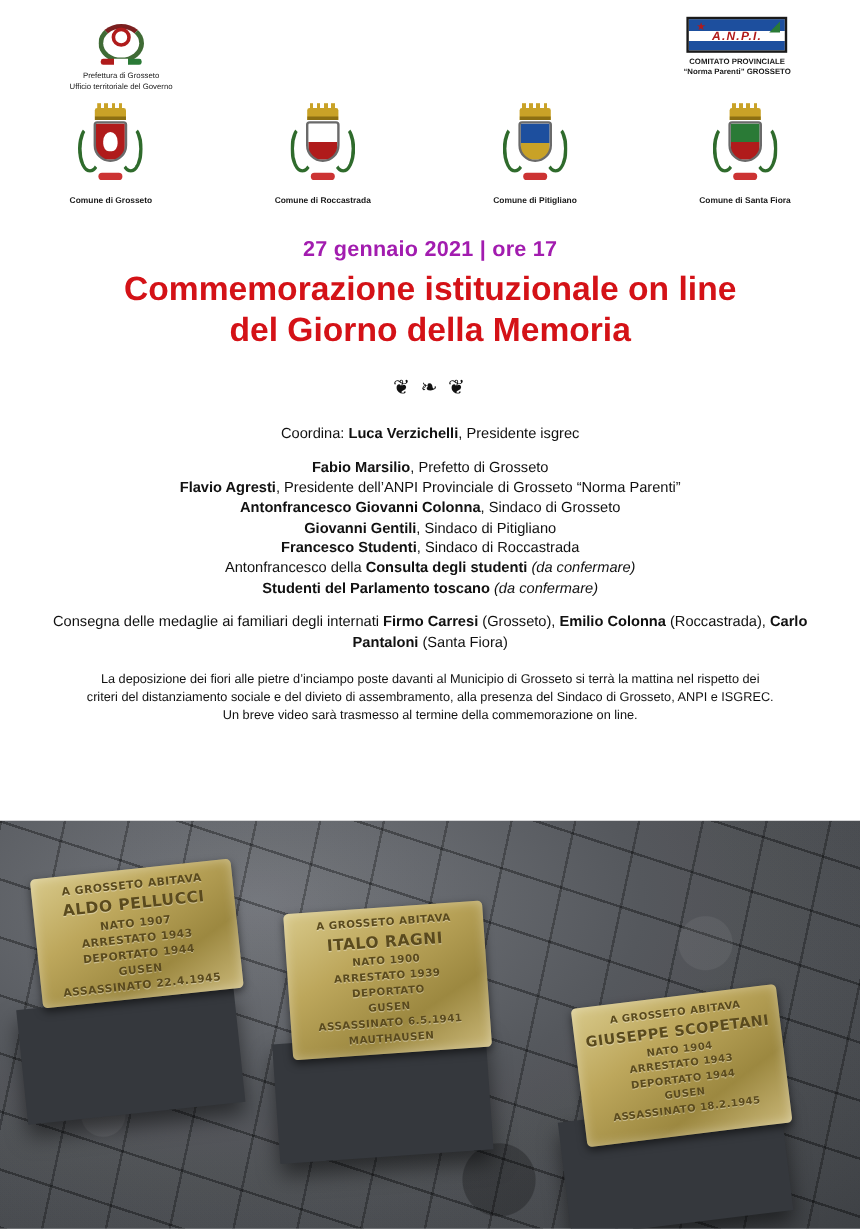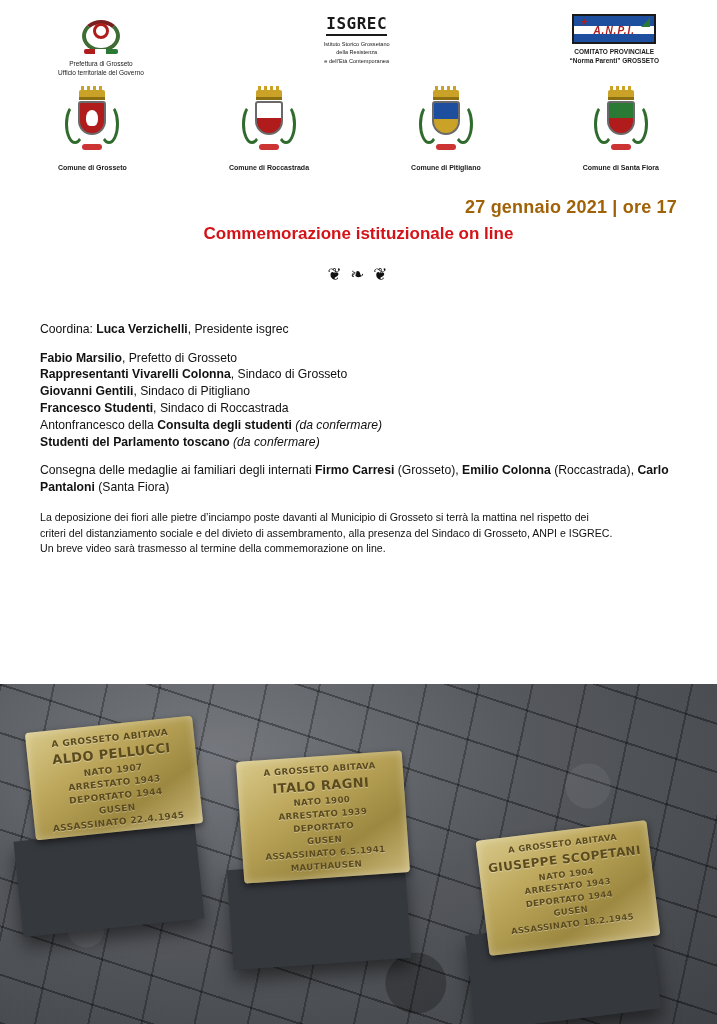--- a/index.html
+++ b/index.html
@@ -227,29 +227,29 @@
   .shield-roccastrada { background: linear-gradient(180deg,#ffffff 0 50%, #b01b1b 50% 100%); }
   .shield-pitigliano { background: linear-gradient(180deg,#1d4f9e 0 55%, #c9a227 55% 100%); }
   .shield-santafiora { background: linear-gradient(180deg,#2a7a36 0 50%, #b01b1b 50% 100%); }
 
   
   .main-text {
     padding: 26px 40px 0 40px;
     box-sizing: border-box;
   }
   .title-date {
-    text-align: right;
+    text-align: center;
     font-size: 18px;
     font-weight: bold;
-    color: #a16207;
+    color: #a21caf;
     letter-spacing: 0.2px;
   }
   .title-main {
     text-align: center;
-    font-size: 17px;
+    font-size: 28px;
     font-weight: bold;
     color: #d41217;
     line-height: 1.22;
     margin-top: 6px;
   }
   .subtitle {
     text-align: center;
     font-size: 12.5px;
     color: #111111;
     margin-top: 13px;
@@ -258,24 +258,25 @@
   .ornament {
     text-align: center;
     margin-top: 22px;
     color: #111;
     font-size: 17px;
     letter-spacing: 2px;
     line-height: 1;
   }
 
   .body-block {
-    margin-top: 38px;
+    margin-top: 22px;
     font-size: 12.2px;
     line-height: 1.42;
     color: #111111;
+    text-align: center;
   }
   .body-block .para { margin-bottom: 11px; }
   .body-block .tight { line-height: 1.38; }
   b { font-weight: bold; }
   i { font-style: italic; }
 
   .fine-print {
     margin-top: 14px;
     font-size: 10.6px;
     line-height: 1.45;
@@ -362,28 +363,20 @@
         <div class="wreath"></div>
         <div class="gear"></div>
         <div class="ribbon"></div>
       </div>
       <div class="logo-caption">
         <div>Prefettura di Grosseto</div>
         <div>Ufficio territoriale del Governo</div>
       </div>
     </div>
 
-    <div class="logo-block isgrec-logo">
-      <div class="isgrec-word">ISGREC</div>
-      <div class="isgrec-sub">
-        <div>Istituto Storico Grossetano</div>
-        <div>della Resistenza</div>
-        <div>e dell’Età Contemporanea</div>
-      </div>
-    </div>
 
     <div class="logo-block">
       <div class="anpi-logo">
         <span class="anpi-star">★</span>
         <span class="tri"></span>
         <span class="anpi-text">A.N.P.I.</span>
       </div>
       <div class="logo-caption bold">
         <div>COMITATO PROVINCIALE</div>
         <div>“Norma Parenti” GROSSETO</div>
@@ -437,34 +430,36 @@
       <div class="crest-caption">Comune di Santa Fiora</div>
     </div>
   </div>
 
   <div class="main-text">
 
     <div class="title-date">27 gennaio 2021 | ore 17</div>
 
     <div class="title-main">
       <div>Commemorazione istituzionale on line</div>
+      <div>del Giorno della Memoria</div>
     </div>
 
 
     <div class="ornament">❦ ❧ ❦</div>
 
     <div class="body-block">
 
       <div class="para">
         <span>Coordina: </span><b>Luca Verzichelli</b><span>, Presidente isgrec</span>
       </div>
 
       <div class="para tight">
         <div><b>Fabio Marsilio</b><span>, Prefetto di Grosseto</span></div>
-        <div><b>Rappresentanti Vivarelli Colonna</b><span>, Sindaco di Grosseto</span></div>
+        <div><b>Flavio Agresti</b><span>, Presidente dell’ANPI Provinciale di Grosseto “Norma Parenti”</span></div>
+        <div><b>Antonfrancesco Giovanni Colonna</b><span>, Sindaco di Grosseto</span></div>
         <div><b>Giovanni Gentili</b><span>, Sindaco di Pitigliano</span></div>
         <div><b>Francesco Studenti</b><span>, Sindaco di Roccastrada</span></div>
         <div><span>Antonfrancesco della </span><b>Consulta degli studenti</b><i> (da confermare)</i></div>
         <div><b>Studenti del Parlamento toscano</b><i> (da confermare)</i></div>
       </div>
 
       <div class="para">
         <span>Consegna delle medaglie ai familiari degli internati </span><b>Firmo Carresi</b><span> (Grosseto), </span><b>Emilio Colonna</b><span> (Roccastrada), </span><b>Carlo Pantaloni</b><span> (Santa Fiora)</span>
       </div>
 

